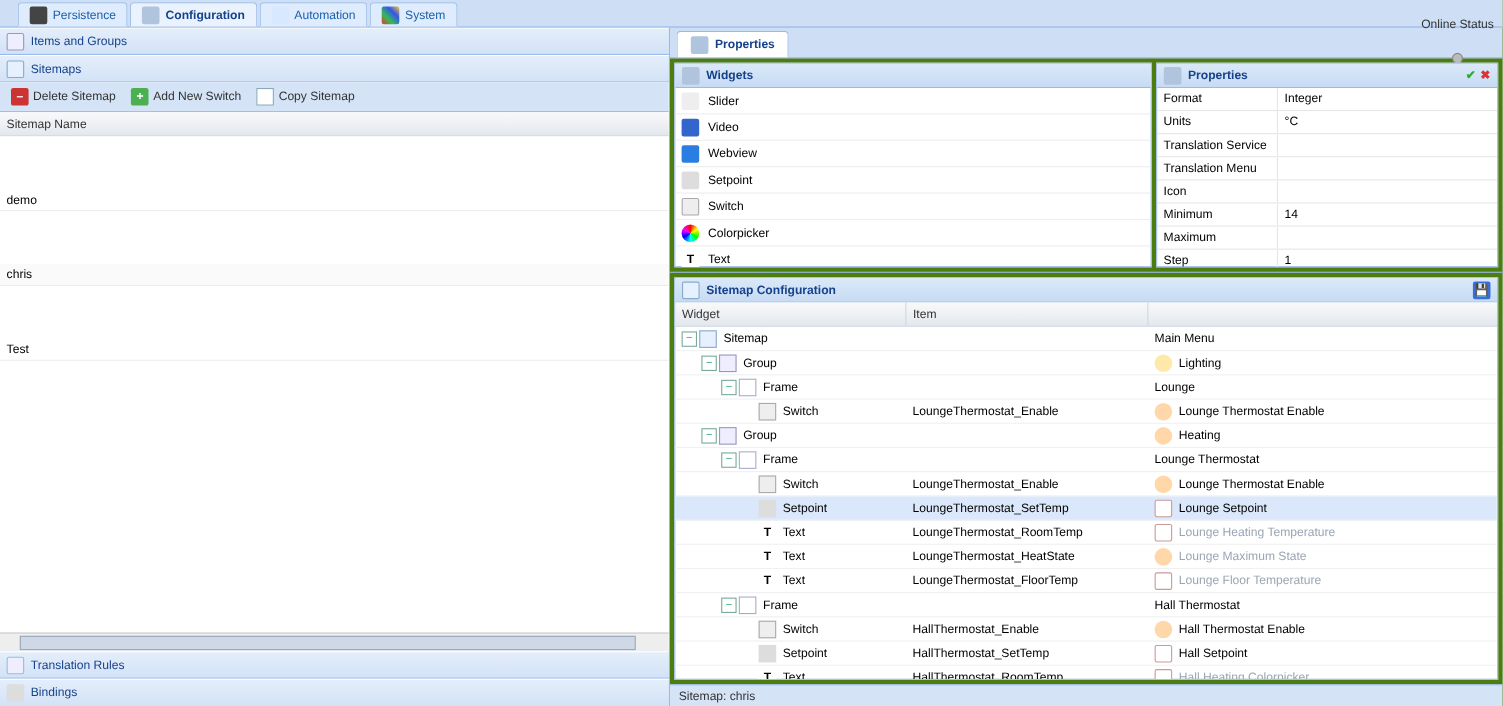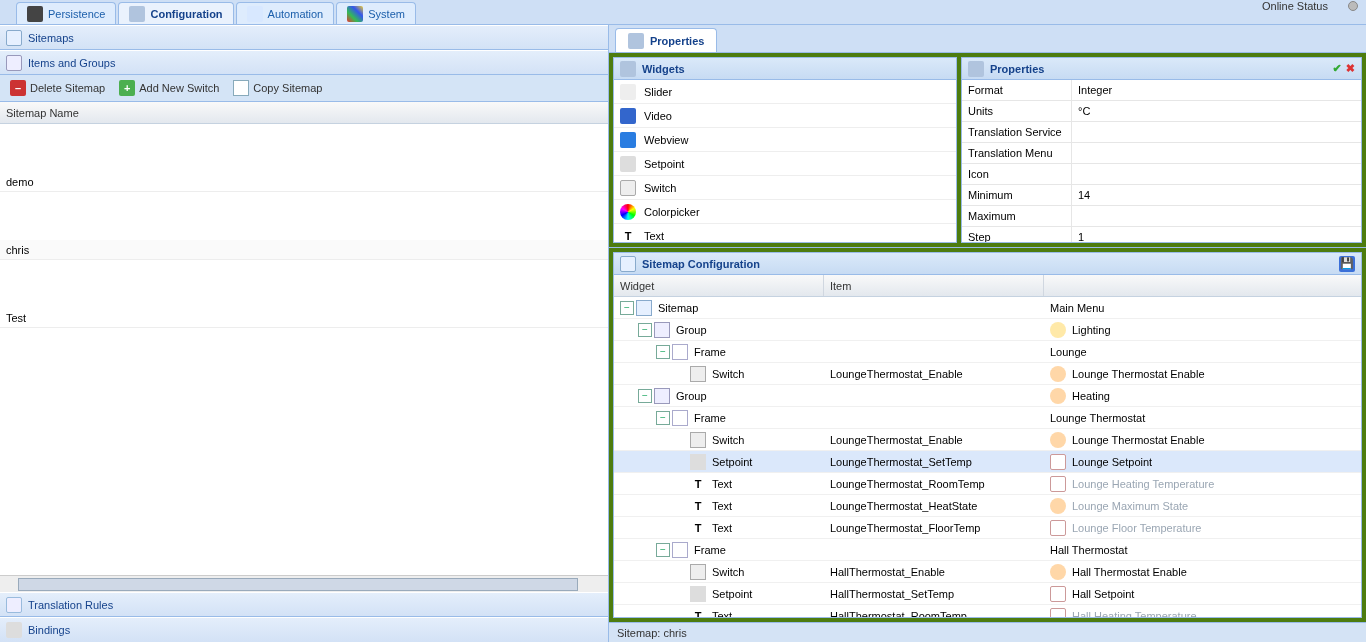--- a/index.html
+++ b/index.html
@@ -2,21 +2,21 @@
 <html><head>
 <meta charset="utf-8">
 <style>
 * { box-sizing: border-box; margin: 0; padding: 0; }
 body { font-family: Tahoma, Arial, sans-serif; font-size: 11px; color: #1c3d6e; background: #dfe8f6; width: 1366px; height: 642px; overflow: hidden; }
 
 
 .toptabs { height: 25px; background: #cedff5; border-bottom: 1px solid #99bbe8; display: flex; align-items: flex-end; padding-left: 16px; position: relative; }
 .toptab { height: 22px; padding: 0 10px; display: flex; align-items: center; gap: 5px; border: 1px solid #99bbe8; border-bottom: none; border-radius: 4px 4px 0 0; background: #deecfd; margin-right: 2px; color: #1c5fab; cursor: pointer; }
 .toptab.active { background: #eaf2fd; font-weight: bold; color: #15428b; }
-.status-right { position: absolute; right: 8px; top: 0; color: #333; display:flex; align-items:center; gap:20px;}
+.status-right { position: absolute; right: 8px; top: 16px; color: #333; display:flex; align-items:center; gap:20px;flex-direction:column;}
 .led { width:10px;height:10px;border-radius:50%;background:#bbb;border:1px solid #888;}
 
 .icon-sq { width:16px; height:16px; display:inline-flex; align-items:center; justify-content:center; border-radius:2px; flex-shrink:0;}
 
 .main { display: flex; height: 617px; }
 .left { width: 609px; display: flex; flex-direction: column; border-right: 1px solid #99bbe8; }
 .right { flex: 1; display: flex; flex-direction: column; background:#4d7c0f;}
 
 .accordion-hdr { height: 25px; background: linear-gradient(#e4eefb,#d3e2f6); border-top:1px solid #fff; border-bottom: 1px solid #99bbe8; display: flex; align-items: center; padding: 0 6px; gap: 6px; color:#15428b; cursor:pointer;}
 .accordion-body { flex: 1; background: #fff; display:flex; flex-direction:column; overflow:hidden;}
@@ -33,21 +33,21 @@
 .grid-row.alt { background:#fafafa;}
 .hscroll { height:17px; background:#eee; border-top:1px solid #ccc; position:relative;}
 .hscroll .thumb{ position:absolute; left:18px; top:2px; height:13px; width:560px; background:#cfd8e6; border:1px solid #9ab;}
 
 
 .tabstrip2 { height:28px; background:#cedff5; border-bottom:1px solid #99bbe8; display:flex; align-items:flex-end; padding-left:6px;}
 .tab2 { height:24px; padding:0 12px; border:1px solid #99bbe8; border-bottom:none; border-radius:4px 4px 0 0; background:#fff; display:flex; align-items:center; gap:6px; font-weight:bold; color:#15428b;}
 
 .panels-row { display:flex; height:195px; border-bottom:1px solid #99bbe8;}
 .panel { display:flex; flex-direction:column; border:1px solid #99bbe8; background:#fff;}
-.panel.widgets { width:344px; margin:4px 2px 4px 4px;}
+.panel.widgets { width:434px; margin:4px 2px 4px 4px;}
 .panel.props { flex:1; margin:4px 4px 4px 2px; position:relative;}
 .panel-hdr { height:22px; background:linear-gradient(#dae9f9,#c7dbf3); border-bottom:1px solid #99bbe8; display:flex; align-items:center; padding:0 6px; gap:6px; font-weight:bold; color:#15428b;}
 .panel-hdr .hdr-actions{ margin-left:auto; display:flex; gap:4px;}
 .panel-body { flex:1; overflow:hidden; position:relative;}
 .widget-list { height:100%; overflow-y:scroll;}
 .widget-item { height:24px; display:flex; align-items:center; gap:8px; padding:0 6px; border-bottom:1px solid #eee; color:#000; cursor:grab;}
 .prop-grid { height:100%; overflow-y:scroll;}
 .prop-row { display:flex; height:21px; border-bottom:1px solid #e6e6e6;}
 .prop-k { width:110px; padding:0 6px; display:flex;align-items:center; border-right:1px solid #e6e6e6; color:#000;}
 .prop-v { flex:1; padding:0 6px; display:flex;align-items:center; color:#000;}
@@ -99,26 +99,26 @@
   <div class="status-right">
     <span>Online Status</span>
       <span class="led"></span>
   </div>
 </div>
 
 <div class="main">
 
   <div class="left">
     <div class="accordion-hdr">
+      <span class="icon-sq i-group"></span>
+      <span>Items and Groups</span>
+    </div>
+    <div class="accordion-hdr">
       <span class="icon-sq i-sitemap"></span>
       <span>Sitemaps</span>
-    </div>
-    <div class="accordion-hdr">
-      <span class="icon-sq i-group"></span>
-      <span>Items and Groups</span>
     </div>
     <div class="accordion-body">
       <div class="toolbar">
         <div class="tbtn">
             <span class="btn-red">–</span>
             <span>Delete Sitemap</span>
           </div>
         <div class="tbtn">
             <span class="btn-green">+</span>
             <span>Add New Switch</span>
@@ -442,21 +442,21 @@
           <div class="tree-row dim">
             <div class="cell-w">
               <span class="indent" style="width:54px"></span>
               <span style="width:14px;display:inline-block;"></span>
               <span class="nicon i-text">T</span>
               <span style="margin-left:4px;">Text</span>
             </div>
             <div class="cell-i">HallThermostat_RoomTemp</div>
             <div class="cell-l">
               <span class="icon-sq i-therm"></span>
-              <span class="lbl">Hall Heating Temperature</span>
+              <span class="lbl">Hall Heating Colorpicker</span>
             </div>
           </div>
         </div>
     </div>
 
     <div class="statusbar">
         <span>Sitemap: chris</span>
       </div>
   </div>
 </div>

